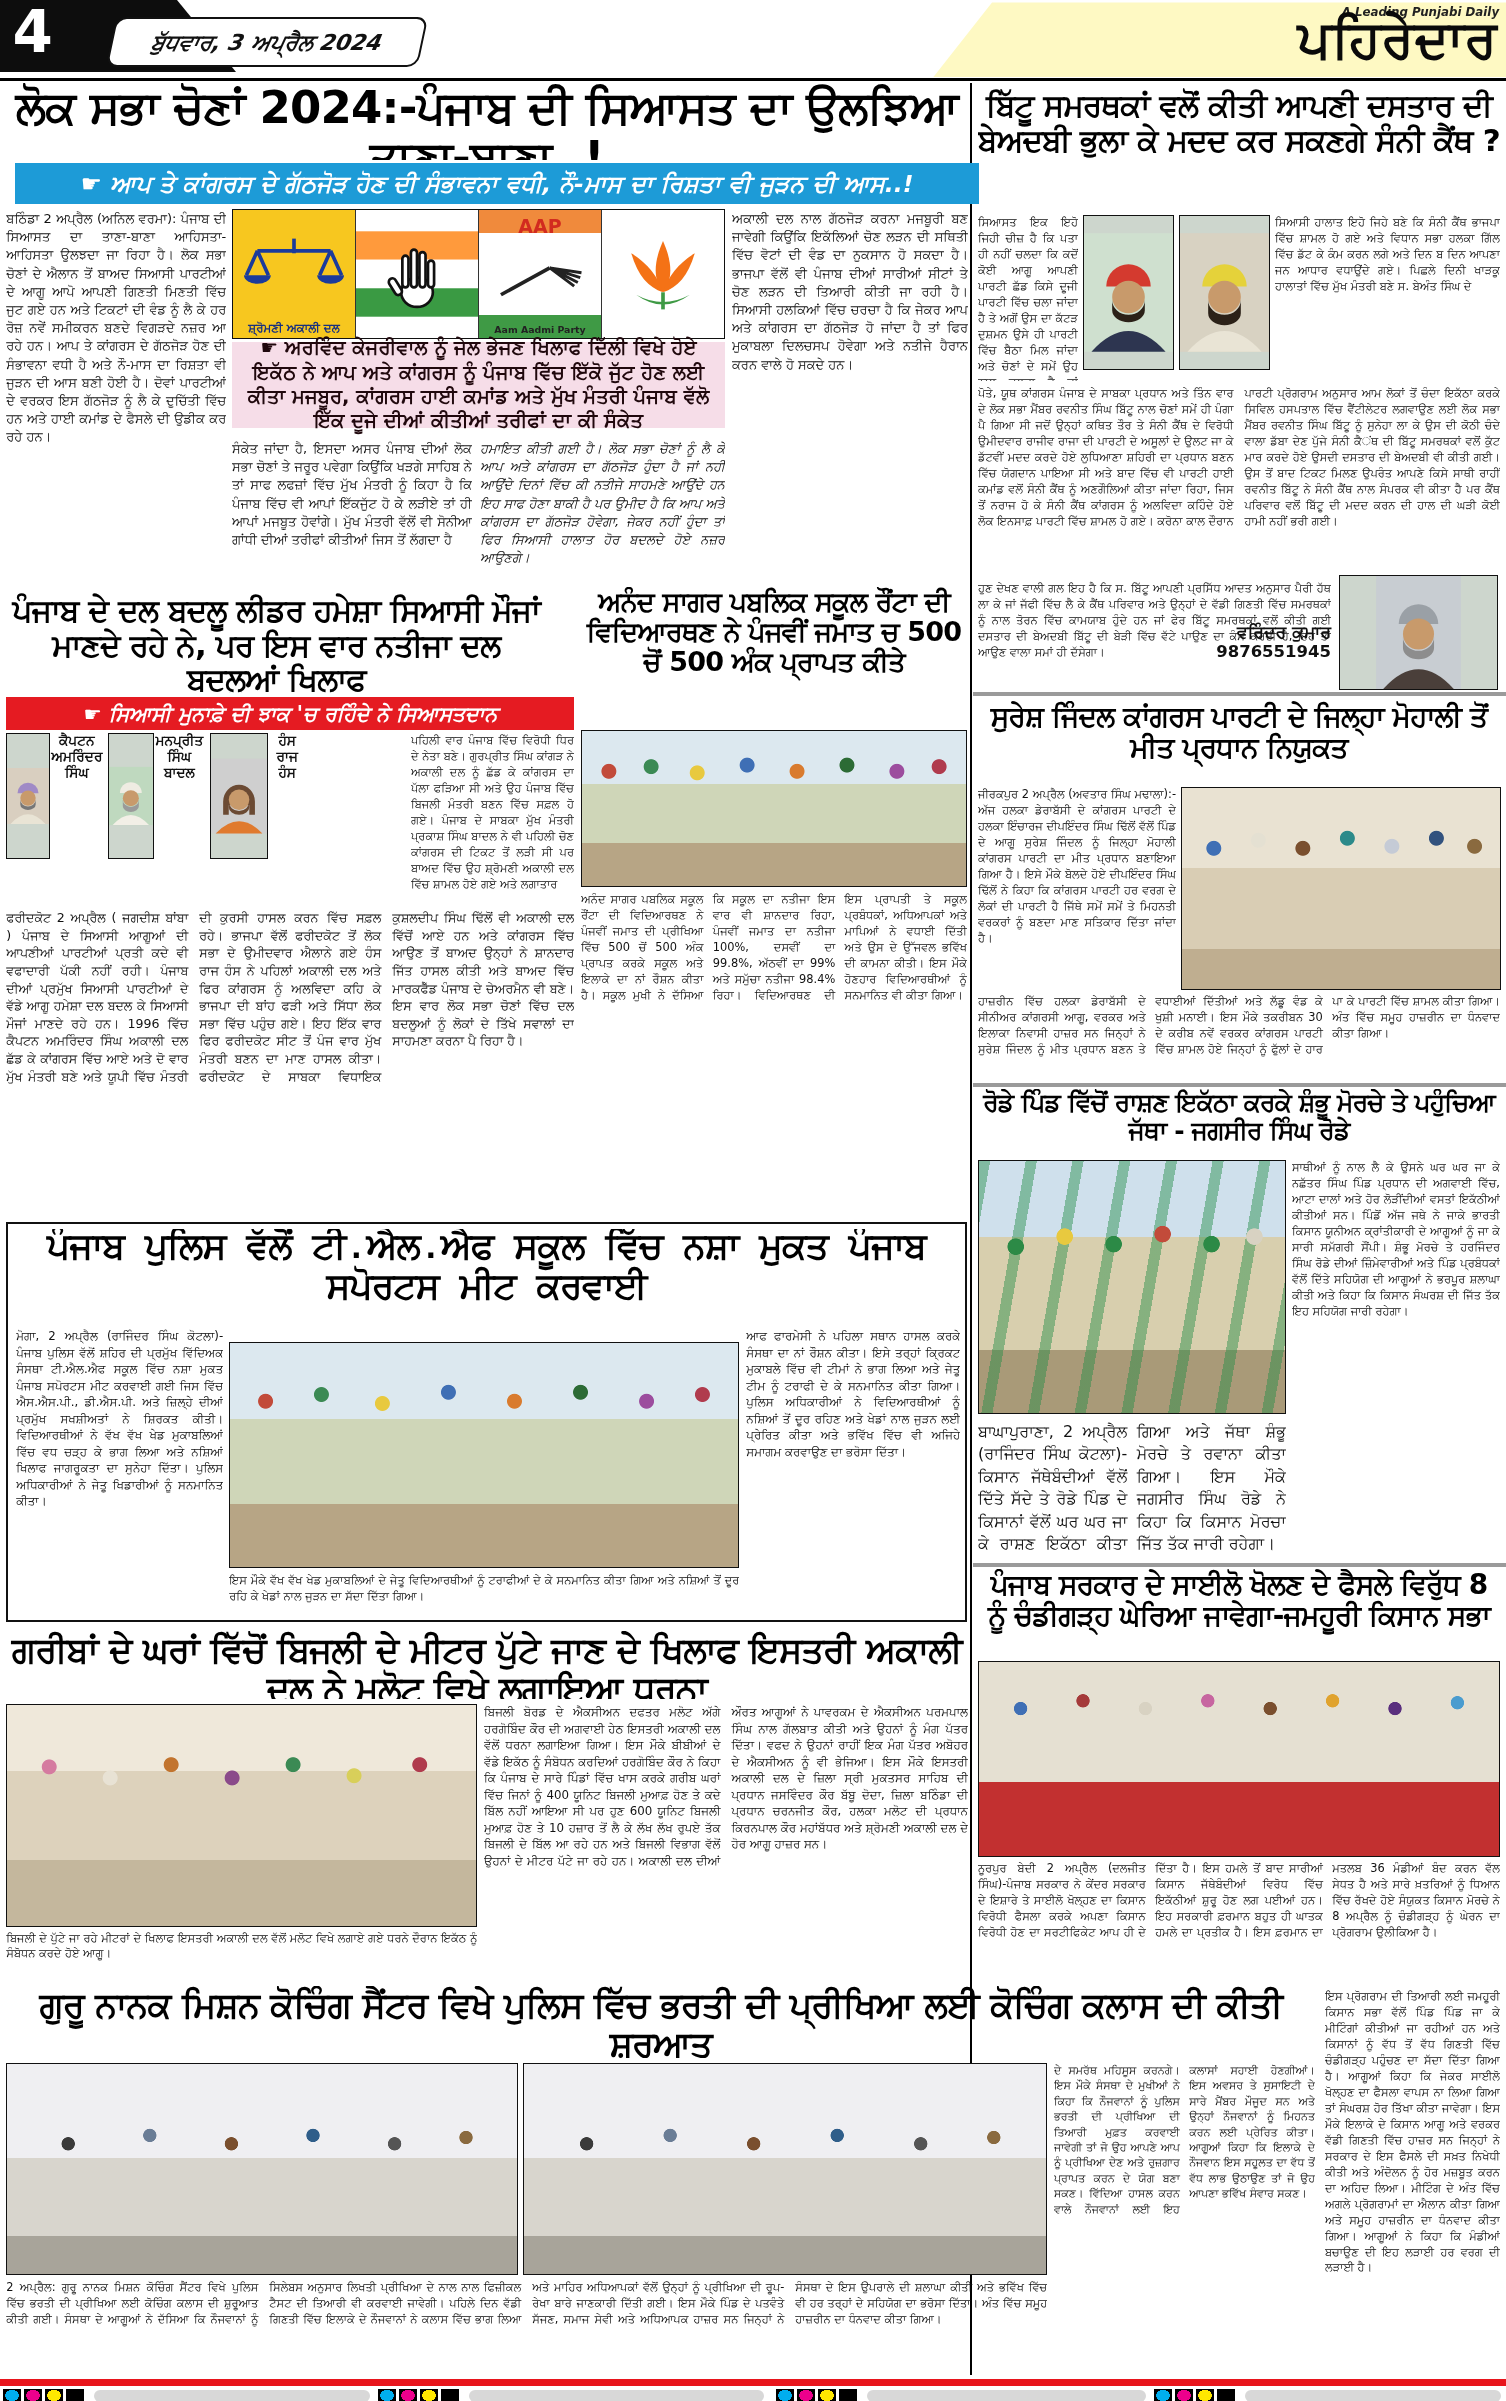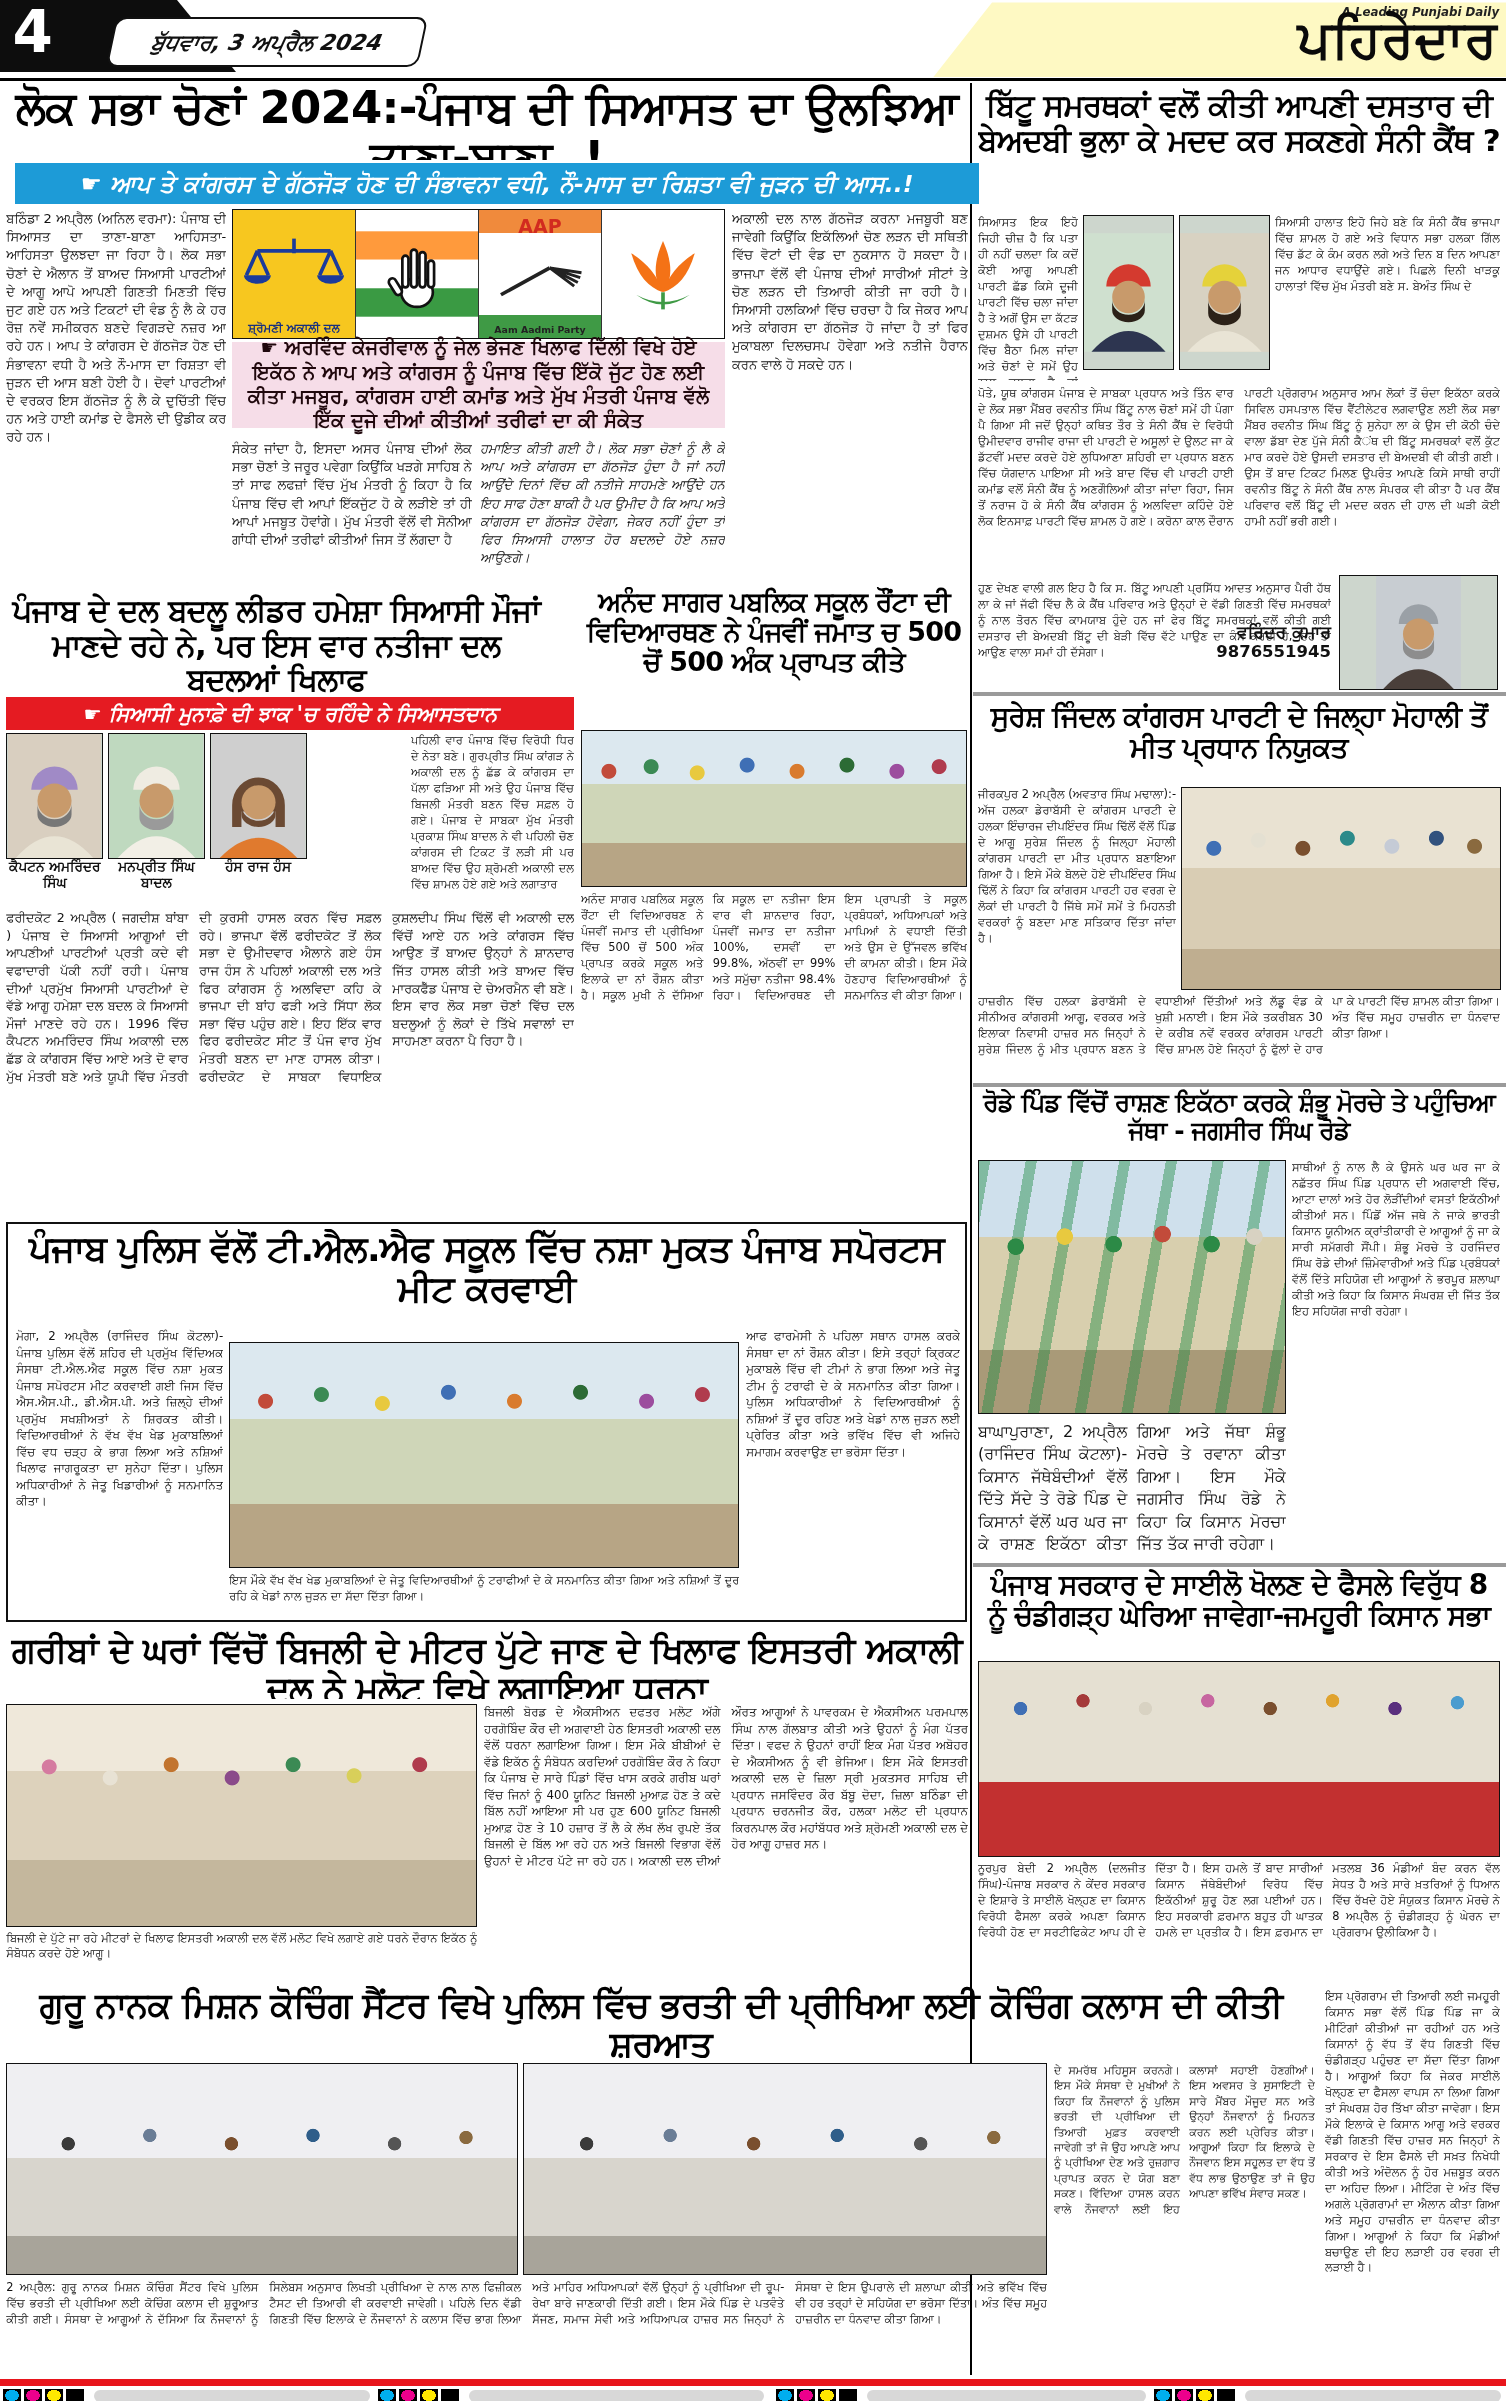--- a/index.html
+++ b/index.html
@@ -97,21 +97,21 @@
                       color:#0a0a0a;letter-spacing:0.8px;line-height:1;}
   
   .logoRow{position:absolute;display:flex;border:1.6px solid #111;box-sizing:border-box;background:#fff;}
   .ltile{position:relative;flex:1;border-right:1.2px solid #333;overflow:hidden;}
   .ltile:last-child{border-right:none;}
   .ltile svg{position:absolute;inset:0;width:100%;height:100%;}
   .ltile .lt-label{position:absolute;left:0;right:0;bottom:3.1px;text-align:center;font-weight:bold;}
   .callout{position:absolute;background:#f6dde8;display:flex;align-items:center;justify-content:center;
            text-align:center;font-weight:bold;color:#20080d;line-height:1.25;padding:3.1px 11px;box-sizing:border-box;}
   .kname{font-weight:bold;text-align:center;font-size:13.7px;line-height:1.15;}
-  .ptile{display:flex;flex-direction:column;}
+  .ptile{display:flex;flex-direction:row;}
   .reg{display:inline-block;width:18px;height:13.3px;margin-right:3.1px;}
   .pill{position:absolute;top:2390px;height:11.8px;background:#d8d8d8;border-radius:6.3px;}
   .regrow{position:absolute;top:2389px;height:13.3px;display:flex;}
   #redrule{position:absolute;left:0;top:2379px;width:1506px;height:7px;background:#e8151c;}
   .authname{font-weight:bold;font-size:17.3px;text-align:right;}
   .authphone{font-weight:bold;font-size:16.5px;text-align:right;}
 </style>
 </head>
 <body>
 
@@ -310,21 +310,21 @@
     <div class="bcol" style="left:6.3px;top:909px;width:568px;height:308px;font-size:12.6px;column-count:3;column-gap:11px;">ਫਰੀਦਕੋਟ 2 ਅਪ੍ਰੈਲ ( ਜਗਦੀਸ਼ ਬਾਂਬਾ ) ਪੰਜਾਬ ਦੇ ਸਿਆਸੀ ਆਗੂਆਂ ਦੀ ਆਪਣੀਆਂ ਪਾਰਟੀਆਂ ਪ੍ਰਤੀ ਕਦੇ ਵੀ ਵਫਾਦਾਰੀ ਪੱਕੀ ਨਹੀਂ ਰਹੀ। ਪੰਜਾਬ ਦੀਆਂ ਪ੍ਰਮੁੱਖ ਸਿਆਸੀ ਪਾਰਟੀਆਂ ਦੇ ਵੱਡੇ ਆਗੂ ਹਮੇਸ਼ਾ ਦਲ ਬਦਲ ਕੇ ਸਿਆਸੀ ਮੌਜਾਂ ਮਾਣਦੇ ਰਹੇ ਹਨ। 1996 ਵਿੱਚ ਕੈਪਟਨ ਅਮਰਿੰਦਰ ਸਿੰਘ ਅਕਾਲੀ ਦਲ ਛੱਡ ਕੇ ਕਾਂਗਰਸ ਵਿੱਚ ਆਏ ਅਤੇ ਦੋ ਵਾਰ ਮੁੱਖ ਮੰਤਰੀ ਬਣੇ ਅਤੇ ਯੂਪੀ ਵਿੱਚ ਮੰਤਰੀ ਦੀ ਕੁਰਸੀ ਹਾਸਲ ਕਰਨ ਵਿੱਚ ਸਫ਼ਲ ਰਹੇ। ਭਾਜਪਾ ਵੱਲੋਂ ਫਰੀਦਕੋਟ ਤੋਂ ਲੋਕ ਸਭਾ ਦੇ ਉਮੀਦਵਾਰ ਐਲਾਨੇ ਗਏ ਹੰਸ ਰਾਜ ਹੰਸ ਨੇ ਪਹਿਲਾਂ ਅਕਾਲੀ ਦਲ ਅਤੇ ਫਿਰ ਕਾਂਗਰਸ ਨੂੰ ਅਲਵਿਦਾ ਕਹਿ ਕੇ ਭਾਜਪਾ ਦੀ ਬਾਂਹ ਫੜੀ ਅਤੇ ਸਿੱਧਾ ਲੋਕ ਸਭਾ ਵਿੱਚ ਪਹੁੰਚ ਗਏ। ਇਹ ਇੱਕ ਵਾਰ ਫਿਰ ਫਰੀਦਕੋਟ ਸੀਟ ਤੋਂ ਪੰਜ ਵਾਰ ਮੁੱਖ ਮੰਤਰੀ ਬਣਨ ਦਾ ਮਾਣ ਹਾਸਲ ਕੀਤਾ। ਫਰੀਦਕੋਟ ਦੇ ਸਾਬਕਾ ਵਿਧਾਇਕ ਕੁਸ਼ਲਦੀਪ ਸਿੰਘ ਢਿੱਲੋਂ ਵੀ ਅਕਾਲੀ ਦਲ ਵਿੱਚੋਂ ਆਏ ਹਨ ਅਤੇ ਕਾਂਗਰਸ ਵਿੱਚ ਆਉਣ ਤੋਂ ਬਾਅਦ ਉਨ੍ਹਾਂ ਨੇ ਸ਼ਾਨਦਾਰ ਜਿੱਤ ਹਾਸਲ ਕੀਤੀ ਅਤੇ ਬਾਅਦ ਵਿੱਚ ਮਾਰਕਫੈੱਡ ਪੰਜਾਬ ਦੇ ਚੇਅਰਮੈਨ ਵੀ ਬਣੇ। ਇਸ ਵਾਰ ਲੋਕ ਸਭਾ ਚੋਣਾਂ ਵਿੱਚ ਦਲ ਬਦਲੂਆਂ ਨੂੰ ਲੋਕਾਂ ਦੇ ਤਿੱਖੇ ਸਵਾਲਾਂ ਦਾ ਸਾਹਮਣਾ ਕਰਨਾ ਪੈ ਰਿਹਾ ਹੈ।</div>
   </div>
 
   <div>
     <div class="hl" style="left:581px;top:587px;width:386px;height:124px;font-size:27px;">ਅਨੰਦ ਸਾਗਰ ਪਬਲਿਕ ਸਕੂਲ ਰੌਂਟਾ ਦੀ ਵਿਦਿਆਰਥਣ ਨੇ ਪੰਜਵੀਂ ਜਮਾਤ ਚ 500 ਚੋਂ 500 ਅੰਕ ਪ੍ਰਾਪਤ ਕੀਤੇ</div>
     <div class="photo ph-outdoor" style="left:581px;top:730px;width:386px;height:157px;"></div>
     <div class="bcol" style="left:581px;top:892px;width:386px;height:325px;font-size:11.4px;column-count:3;column-gap:9.4px;">ਅਨੰਦ ਸਾਗਰ ਪਬਲਿਕ ਸਕੂਲ ਰੌਂਟਾ ਦੀ ਵਿਦਿਆਰਥਣ ਨੇ ਪੰਜਵੀਂ ਜਮਾਤ ਦੀ ਪ੍ਰੀਖਿਆ ਵਿੱਚ 500 ਚੋਂ 500 ਅੰਕ ਪ੍ਰਾਪਤ ਕਰਕੇ ਸਕੂਲ ਅਤੇ ਇਲਾਕੇ ਦਾ ਨਾਂ ਰੌਸ਼ਨ ਕੀਤਾ ਹੈ। ਸਕੂਲ ਮੁਖੀ ਨੇ ਦੱਸਿਆ ਕਿ ਸਕੂਲ ਦਾ ਨਤੀਜਾ ਇਸ ਵਾਰ ਵੀ ਸ਼ਾਨਦਾਰ ਰਿਹਾ, ਪੰਜਵੀਂ ਜਮਾਤ ਦਾ ਨਤੀਜਾ 100%, ਦਸਵੀਂ ਦਾ 99.8%, ਅੱਠਵੀਂ ਦਾ 99% ਅਤੇ ਸਮੁੱਚਾ ਨਤੀਜਾ 98.4% ਰਿਹਾ। ਵਿਦਿਆਰਥਣ ਦੀ ਇਸ ਪ੍ਰਾਪਤੀ ਤੇ ਸਕੂਲ ਪ੍ਰਬੰਧਕਾਂ, ਅਧਿਆਪਕਾਂ ਅਤੇ ਮਾਪਿਆਂ ਨੇ ਵਧਾਈ ਦਿੱਤੀ ਅਤੇ ਉਸ ਦੇ ਉੱਜਵਲ ਭਵਿੱਖ ਦੀ ਕਾਮਨਾ ਕੀਤੀ। ਇਸ ਮੌਕੇ ਹੋਣਹਾਰ ਵਿਦਿਆਰਥੀਆਂ ਨੂੰ ਸਨਮਾਨਿਤ ਵੀ ਕੀਤਾ ਗਿਆ।</div>
   </div>
 
   <div class="abs" style="left:6.3px;top:1222px;width:961px;height:400px;border:2.4px solid #111;box-sizing:border-box;position:absolute;">
-    <div class="hl" style="left:4.7px;top:4.7px;width:947px;height:93px;font-size:36px;">ਪੰਜਾਬ ਪੁਲਿਸ ਵੱਲੋਂ ਟੀ.ਐਲ.ਐਫ ਸਕੂਲ ਵਿੱਚ ਨਸ਼ਾ ਮੁਕਤ ਪੰਜਾਬ ਸਪੋਰਟਸ ਮੀਟ ਕਰਵਾਈ</div>
+    <div class="hl" style="left:4.7px;top:4.7px;width:947px;height:93px;font-size:36px;font-family:Liberation Mono, monospace;">ਪੰਜਾਬ ਪੁਲਿਸ ਵੱਲੋਂ ਟੀ.ਐਲ.ਐਫ ਸਕੂਲ ਵਿੱਚ ਨਸ਼ਾ ਮੁਕਤ ਪੰਜਾਬ ਸਪੋਰਟਸ ਮੀਟ ਕਰਵਾਈ</div>
     <div class="bcol" style="left:7.9px;top:104px;width:207px;height:284px;font-size:11.8px;">ਮੋਗਾ, 2 ਅਪ੍ਰੈਲ (ਰਾਜਿੰਦਰ ਸਿੰਘ ਕੋਟਲਾ)- ਪੰਜਾਬ ਪੁਲਿਸ ਵੱਲੋਂ ਸ਼ਹਿਰ ਦੀ ਪ੍ਰਮੁੱਖ ਵਿੱਦਿਅਕ ਸੰਸਥਾ ਟੀ.ਐਲ.ਐਫ ਸਕੂਲ ਵਿੱਚ ਨਸ਼ਾ ਮੁਕਤ ਪੰਜਾਬ ਸਪੋਰਟਸ ਮੀਟ ਕਰਵਾਈ ਗਈ ਜਿਸ ਵਿੱਚ ਐਸ.ਐਸ.ਪੀ., ਡੀ.ਐਸ.ਪੀ. ਅਤੇ ਜ਼ਿਲ੍ਹੇ ਦੀਆਂ ਪ੍ਰਮੁੱਖ ਸਖਸ਼ੀਅਤਾਂ ਨੇ ਸ਼ਿਰਕਤ ਕੀਤੀ। ਵਿਦਿਆਰਥੀਆਂ ਨੇ ਵੱਖ ਵੱਖ ਖੇਡ ਮੁਕਾਬਲਿਆਂ ਵਿੱਚ ਵਧ ਚੜ੍ਹ ਕੇ ਭਾਗ ਲਿਆ ਅਤੇ ਨਸ਼ਿਆਂ ਖਿਲਾਫ ਜਾਗਰੂਕਤਾ ਦਾ ਸੁਨੇਹਾ ਦਿੱਤਾ। ਪੁਲਿਸ ਅਧਿਕਾਰੀਆਂ ਨੇ ਜੇਤੂ ਖਿਡਾਰੀਆਂ ਨੂੰ ਸਨਮਾਨਿਤ ਕੀਤਾ।</div>
     <div class="photo ph-outdoor" style="left:221px;top:118px;width:510px;height:226px;"></div>
     <div class="bcol" style="left:738px;top:104px;width:214px;height:284px;font-size:11.8px;">ਆਫ ਫਾਰਮੇਸੀ ਨੇ ਪਹਿਲਾ ਸਥਾਨ ਹਾਸਲ ਕਰਕੇ ਸੰਸਥਾ ਦਾ ਨਾਂ ਰੌਸ਼ਨ ਕੀਤਾ। ਇਸੇ ਤਰ੍ਹਾਂ ਕ੍ਰਿਕਟ ਮੁਕਾਬਲੇ ਵਿੱਚ ਵੀ ਟੀਮਾਂ ਨੇ ਭਾਗ ਲਿਆ ਅਤੇ ਜੇਤੂ ਟੀਮ ਨੂੰ ਟਰਾਫੀ ਦੇ ਕੇ ਸਨਮਾਨਿਤ ਕੀਤਾ ਗਿਆ। ਪੁਲਿਸ ਅਧਿਕਾਰੀਆਂ ਨੇ ਵਿਦਿਆਰਥੀਆਂ ਨੂੰ ਨਸ਼ਿਆਂ ਤੋਂ ਦੂਰ ਰਹਿਣ ਅਤੇ ਖੇਡਾਂ ਨਾਲ ਜੁੜਨ ਲਈ ਪ੍ਰੇਰਿਤ ਕੀਤਾ ਅਤੇ ਭਵਿੱਖ ਵਿੱਚ ਵੀ ਅਜਿਹੇ ਸਮਾਗਮ ਕਰਵਾਉਣ ਦਾ ਭਰੋਸਾ ਦਿੱਤਾ।</div>
     <div class="bcol" style="left:221px;top:349px;width:510px;height:42px;font-size:11.4px;">ਇਸ ਮੌਕੇ ਵੱਖ ਵੱਖ ਖੇਡ ਮੁਕਾਬਲਿਆਂ ਦੇ ਜੇਤੂ ਵਿਦਿਆਰਥੀਆਂ ਨੂੰ ਟਰਾਫੀਆਂ ਦੇ ਕੇ ਸਨਮਾਨਿਤ ਕੀਤਾ ਗਿਆ ਅਤੇ ਨਸ਼ਿਆਂ ਤੋਂ ਦੂਰ ਰਹਿ ਕੇ ਖੇਡਾਂ ਨਾਲ ਜੁੜਨ ਦਾ ਸੱਦਾ ਦਿੱਤਾ ਗਿਆ।</div>
   </div>
 
   <div>
     <div class="hl" style="left:6.3px;top:1631px;width:961px;height:68px;font-size:35px;">ਗਰੀਬਾਂ ਦੇ ਘਰਾਂ ਵਿੱਚੋਂ ਬਿਜਲੀ ਦੇ ਮੀਟਰ ਪੁੱਟੇ ਜਾਣ ਦੇ ਖਿਲਾਫ ਇਸਤਰੀ ਅਕਾਲੀ ਦਲ ਨੇ ਮਲੋਟ ਵਿਖੇ ਲਗਾਇਆ ਧਰਨਾ</div>
     <div class="photo ph-women" style="left:6.3px;top:1704px;width:471px;height:223px;"></div>
     <div class="caption" style="left:6.3px;top:1931px;width:471px;height:44px;">ਬਿਜਲੀ ਦੇ ਪੁੱਟੇ ਜਾ ਰਹੇ ਮੀਟਰਾਂ ਦੇ ਖਿਲਾਫ ਇਸਤਰੀ ਅਕਾਲੀ ਦਲ ਵੱਲੋਂ ਮਲੋਟ ਵਿਖੇ ਲਗਾਏ ਗਏ ਧਰਨੇ ਦੌਰਾਨ ਇਕੱਠ ਨੂੰ ਸੰਬੋਧਨ ਕਰਦੇ ਹੋਏ ਆਗੂ।</div>

